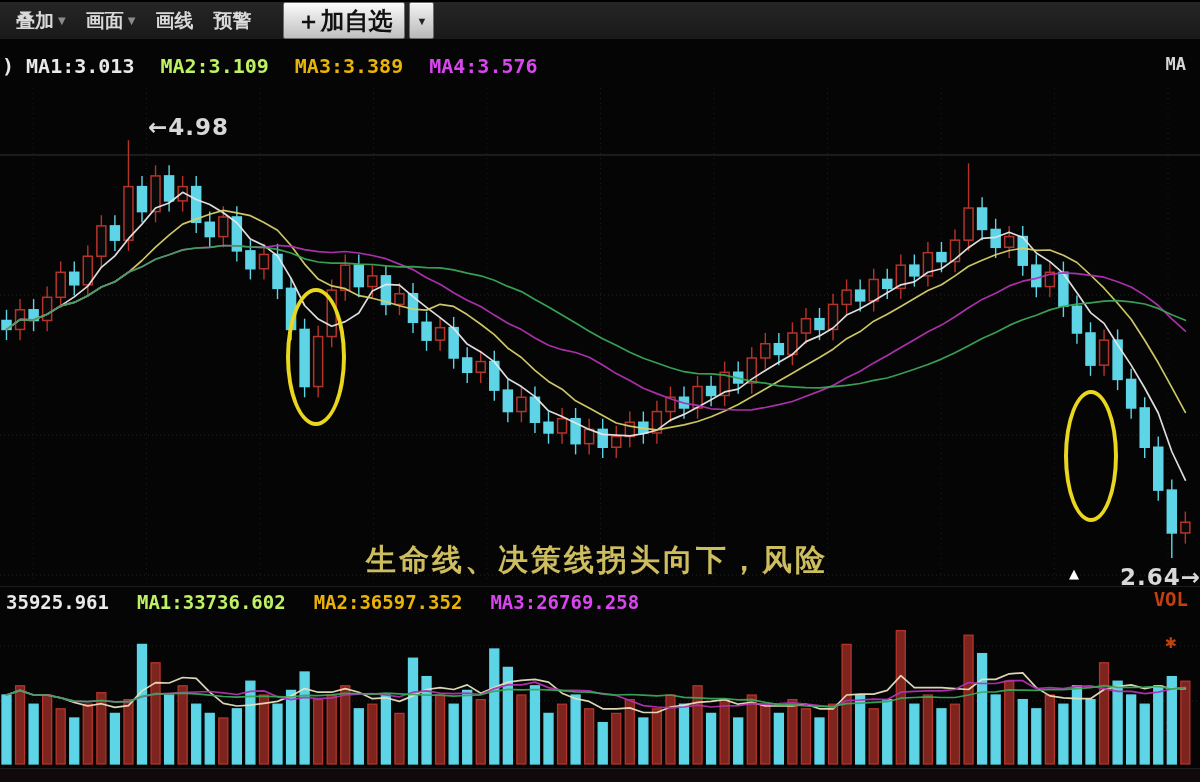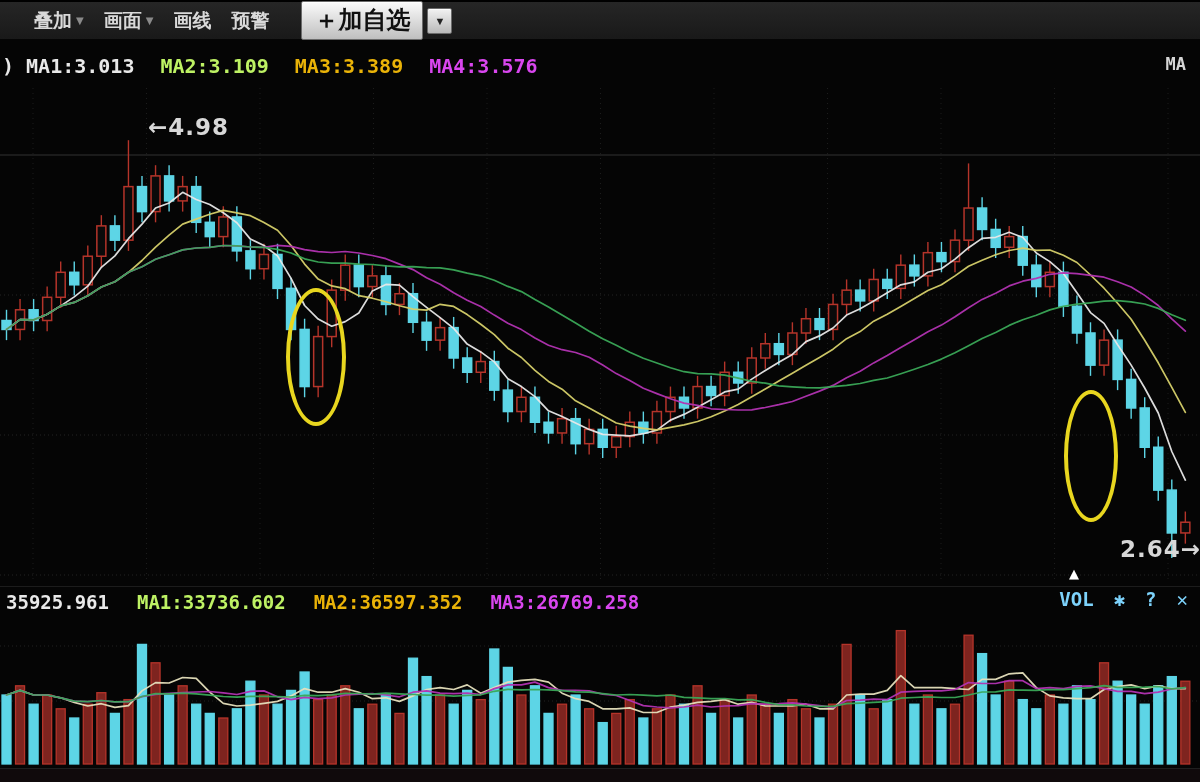--- a/index.html
+++ b/index.html
@@ -2,41 +2,41 @@
 <html><head>
 <meta charset="utf-8">
 <style>
   html,body{margin:0;padding:0;background:#000;}
   .screen{position:relative;width:1200px;height:782px;background:#050505;overflow:hidden;
           font-family:"DejaVu Sans",sans-serif;}
   
   .toolbar{position:absolute;left:0;top:0;width:1200px;height:42px;
            background:linear-gradient(#262626,#191919);
            border-top:2px solid #000;border-bottom:3px solid #050505;
-           display:flex;align-items:center;box-sizing:border-box;padding-left:24px;}
+           display:flex;box-sizing:border-box;padding-left:6px;}
   .menu-item{color:#d9d9d9;font-size:19px;font-weight:bold;padding:4px 10px;display:flex;
              align-items:center;gap:4px;cursor:default;}
   .menu-item .arrow{color:#8a8a8a;font-size:10px;line-height:1;}
   .btn-add{margin-left:22px;background:linear-gradient(#fbfbfb,#bfbfbf);color:#101010;
            border:1px solid #6b6b6b;border-radius:2px;font-size:24px;font-weight:bold;
            padding:2px 12px 3px 12px;box-shadow:inset 0 1px 0 #fff;}
   .btn-addarrow{margin-left:4px;background:linear-gradient(#f2f2f2,#b9b9b9);color:#222;
            border:1px solid #6b6b6b;border-radius:2px;font-size:11px;font-weight:bold;
            padding:6px 6px;box-shadow:inset 0 1px 0 #fff;}
   
   .ind-row{position:absolute;left:0;width:1200px;display:flex;align-items:center;
            font-family:"DejaVu Sans Mono",monospace;font-weight:bold;white-space:nowrap;}
   .main-header{top:50px;height:32px;font-size:20px;gap:26px;padding-left:2px;}
   .vol-header{top:586px;height:30px;font-size:19px;gap:28px;padding-left:6px;
               border-top:1px solid #1c1c1c;}
   .c-white{color:#e9e9e9}.c-yellow{color:#bef264}.c-magenta{color:#eab308}.c-green{color:#d946ef}
   .ma-right{position:absolute;right:14px;top:54px;color:#d5d5d5;font-size:17px;font-weight:bold;
             font-family:"DejaVu Sans Mono",monospace;}
   .vol-controls{position:absolute;right:12px;top:588px;display:flex;align-items:center;gap:20px;
-                color:#7dd3fc;font-size:19px;font-weight:bold;font-family:"DejaVu Sans Mono",monospace;}
+                color:#c2410c;font-size:19px;font-weight:bold;font-family:"DejaVu Sans Mono",monospace;flex-direction:column;}
   .vol-controls .ic{cursor:default;}
   
   .main-chart{position:absolute;left:0;top:84px;width:1200px;height:500px;}
   .vol-chart{position:absolute;left:0;top:616px;width:1200px;height:152px;}
   .bottom-strip{position:absolute;left:0;top:768px;width:1200px;height:14px;
                 background:#100a0c;border-top:1px solid #1f1f1f;}
   
   .price-note{position:absolute;color:#d8d8d8;font-size:23px;font-weight:bold;
               font-family:"DejaVu Sans",sans-serif;letter-spacing:1px;margin-left:28px;}
   .risk-note{position:absolute;left:366px;top:540px;color:#cdbd5f;font-size:30px;font-weight:bold;
@@ -269,21 +269,22 @@
       <rect x="1167.3" y="406.09629629629626" width="9" height="42.84444444444455" fill="#5dd5e6" stroke="#5dd5e6" stroke-width="1.5"></rect>
       <line x1="1185.3500000000001" x2="1185.3500000000001" y1="427.51851851851853" y2="459.65185185185186" stroke="#b5342a" stroke-width="1.4"></line>
       <rect x="1180.8500000000001" y="438.22962962962964" width="9" height="10.711111111111165" fill="#0a0a0a" stroke="#b5342a" stroke-width="1.5"></rect>
       <polyline points="6.5,245.4 20.05,235.6 33.6,235.9 47.150000000000006,230.3 60.7,221.9 74.25,212.9 87.80000000000001,202.2 101.35000000000001,183.3 114.9,171.9 128.45,154.7 142,140.1 155.55,124.0 169.10000000000002,119.0 182.65,108.3 196.20000000000002,115.5 209.75,120.5 223.3,128.7 236.85000000000002,138.7 250.4,155.1 263.95,161.5 277.5,171.9 291.05,194.4 304.6,221.5 318.15000000000003,235.1 331.70000000000005,242.2 345.25,237.6 358.8,229.0 372.35,206.9 385.90000000000003,200.4 399.45000000000005,201.2 413,212.6 426.55,223.3 440.1,233.6 453.65000000000003,244.4 467.20000000000005,260.1 480.75,267.9 494.3,277.9 507.85,294.7 521.4,302.6 534.95,312.6 548.5,326.8 562.0500000000001,332.5 575.6,339.0 589.15,345.4 602.7,350.4 616.25,351.1 629.8000000000001,351.8 643.35,349.7 656.9000000000001,346.1 670.45,336.1 684,330.4 697.5500000000001,323.3 711.1,315.8 724.6500000000001,307.9 738.2,305.1 751.75,295.1 765.3000000000001,286.5 778.85,278.3 792.4000000000001,270.4 805.95,257.6 819.5,251.9 833.0500000000001,244.0 846.6,231.1 860.1500000000001,224.7 873.7,216.9 887.25,208.7 900.8000000000001,200.8 914.35,197.9 927.9000000000001,188.3 941.45,184.7 955,175.1 968.5500000000001,163.7 982.1,154.4 995.6500000000001,153.3 1009.2,148.3 1022.75,153.3 1036.3,169.0 1049.8500000000001,177.6 1063.4,189.4 1076.95,208.7 1090.5,228.6 1104.05,239.4 1117.6000000000001,260.8 1131.15,281.1 1144.7,304.0 1158.25,329.0 1171.8,367.5 1185.3500000000001,396.1" fill="none" stroke="#e8e8e8" stroke-width="1.7" stroke-linejoin="round" stroke-linecap="round" opacity="0.95"></polyline>
       <polyline points="6.5,245.4 20.05,235.6 33.6,235.9 47.150000000000006,230.3 60.7,221.9 74.25,218.4 87.80000000000001,211.8 101.35000000000001,203.0 114.9,197.8 128.45,188.3 142,176.5 155.55,163.1 169.10000000000002,151.2 182.65,140.1 196.20000000000002,135.1 209.75,130.3 223.3,126.4 236.85000000000002,128.9 250.4,131.7 263.95,138.5 277.5,146.2 291.05,161.5 304.6,180.1 318.15000000000003,195.1 331.70000000000005,201.9 345.25,204.7 358.8,211.7 372.35,214.2 385.90000000000003,217.8 399.45000000000005,221.7 413,225.1 426.55,226.1 440.1,220.3 453.65000000000003,222.4 467.20000000000005,230.6 480.75,240.3 494.3,250.6 507.85,264.2 521.4,273.5 534.95,286.3 548.5,297.4 562.0500000000001,305.2 575.6,316.8 589.15,324.0 602.7,331.5 616.25,339.0 629.8000000000001,342.2 643.35,344.3 656.9000000000001,345.8 670.45,343.3 684,340.8 697.5500000000001,337.5 711.1,332.7 724.6500000000001,327.0 738.2,320.6 751.75,312.7 765.3000000000001,304.9 778.85,297.0 792.4000000000001,289.2 805.95,281.3 819.5,273.5 833.0500000000001,265.2 846.6,254.7 860.1500000000001,247.6 873.7,237.2 887.25,230.3 900.8000000000001,222.4 914.35,214.5 927.9000000000001,206.5 941.45,200.8 955,191.9 968.5500000000001,182.2 982.1,176.2 995.6500000000001,170.8 1009.2,166.5 1022.75,164.2 1036.3,166.3 1049.8500000000001,166.0 1063.4,171.3 1076.95,178.5 1090.5,191.0 1104.05,204.2 1117.6000000000001,219.2 1131.15,235.3 1144.7,256.3 1158.25,278.8 1171.8,303.4 1185.3500000000001,328.4" fill="none" stroke="#d6d06a" stroke-width="1.7" stroke-linejoin="round" stroke-linecap="round" opacity="0.95"></polyline>
       <polyline points="6.5,245.4 20.05,235.6 33.6,235.9 47.150000000000006,230.3 60.7,221.9 74.25,218.4 87.80000000000001,211.8 101.35000000000001,203.0 114.9,197.8 128.45,188.3 142,182.8 155.55,175.2 169.10000000000002,170.7 182.65,165.9 196.20000000000002,164.0 209.75,163.3 223.3,161.5 236.85000000000002,161.8 250.4,163.0 263.95,163.4 277.5,161.3 291.05,162.3 304.6,165.6 318.15000000000003,167.6 331.70000000000005,168.5 345.25,167.5 358.8,169.0 372.35,171.5 385.90000000000003,174.7 399.45000000000005,180.1 413,185.6 426.55,193.8 440.1,200.2 453.65000000000003,208.7 467.20000000000005,216.2 480.75,222.5 494.3,231.1 507.85,239.2 521.4,245.6 534.95,254.0 548.5,261.2 562.0500000000001,265.7 575.6,268.5 589.15,273.2 602.7,281.0 616.25,289.6 629.8000000000001,296.4 643.35,304.3 656.9000000000001,309.6 670.45,314.8 684,319.1 697.5500000000001,321.4 711.1,324.8 724.6500000000001,325.5 738.2,326.0 751.75,325.9 765.3000000000001,323.5 778.85,320.7 792.4000000000001,317.5 805.95,312.3 819.5,307.1 833.0500000000001,301.4 846.6,293.7 860.1500000000001,287.3 873.7,278.9 887.25,271.5 900.8000000000001,263.6 914.35,255.8 927.9000000000001,247.8 941.45,241.1 955,232.7 968.5500000000001,223.7 982.1,215.4 995.6500000000001,209.2 1009.2,201.9 1022.75,197.2 1036.3,194.4 1049.8500000000001,190.3 1063.4,188.9 1076.95,189.6 1090.5,191.4 1104.05,193.2 1117.6000000000001,197.7 1131.15,203.0 1144.7,211.4 1158.25,221.5 1171.8,234.9 1185.3500000000001,247.2" fill="none" stroke="#b233b2" stroke-width="1.7" stroke-linejoin="round" stroke-linecap="round" opacity="0.95"></polyline>
       <polyline points="6.5,245.4 20.05,235.6 33.6,235.9 47.150000000000006,230.3 60.7,221.9 74.25,218.4 87.80000000000001,211.8 101.35000000000001,203.0 114.9,197.8 128.45,188.3 142,182.8 155.55,175.2 169.10000000000002,170.7 182.65,165.9 196.20000000000002,164.0 209.75,163.3 223.3,161.5 236.85000000000002,161.8 250.4,163.0 263.95,163.4 277.5,165.4 291.05,169.0 304.6,174.8 318.15000000000003,178.0 331.70000000000005,179.2 345.25,179.2 358.8,180.1 372.35,180.5 385.90000000000003,181.9 399.45000000000005,182.8 413,182.6 426.55,183.6 440.1,183.8 453.65000000000003,185.9 467.20000000000005,189.2 480.75,191.8 494.3,196.2 507.85,202.4 521.4,207.6 534.95,215.5 548.5,222.9 562.0500000000001,231.0 575.6,239.1 589.15,247.2 602.7,254.7 616.25,261.3 629.8000000000001,268.2 643.35,274.2 656.9000000000001,279.0 670.45,283.8 684,287.7 697.5500000000001,289.6 711.1,289.9 724.6500000000001,291.1 738.2,294.2 751.75,297.3 765.3000000000001,299.2 778.85,301.8 792.4000000000001,302.8 805.95,303.6 819.5,303.9 833.0500000000001,302.7 846.6,301.4 860.1500000000001,299.5 873.7,296.4 887.25,294.0 900.8000000000001,289.8 914.35,285.3 927.9000000000001,280.5 941.45,275.1 955,268.7 968.5500000000001,261.7 982.1,254.5 995.6500000000001,248.5 1009.2,241.4 1022.75,235.7 1036.3,231.2 1049.8500000000001,225.9 1063.4,222.3 1076.95,220.2 1090.5,218.8 1104.05,217.2 1117.6000000000001,216.7 1131.15,217.9 1144.7,220.0 1158.25,224.4 1171.8,230.7 1185.3500000000001,236.3" fill="none" stroke="#3aa857" stroke-width="1.7" stroke-linejoin="round" stroke-linecap="round" opacity="0.95"></polyline>
     </svg>
 
   <div class="price-note" style="left:120px;top:114px;">←4.98</div>
-  <div class="price-note" style="left:1092px;top:536px;">2.64→</div>
+  <div class="price-note" style="left:1092px;top:564px;">2.64→</div>
+  <div class="risk-note">生命线、决策线拐头向下，风险</div>
   <div class="hl-ellipse" style="left: 286px; top: 288px; width: 52px; height: 130px; border-color: rgb(232, 214, 31);"></div>
   <div class="hl-ellipse" style="left: 1064px; top: 390px; width: 46px; height: 124px; border-color: rgb(232, 214, 31);"></div>
   <div class="pane-toggle">▲</div>
 
   <div class="ind-row vol-header">
     <span class="c-white">35925.961</span>
     <span class="c-yellow">MA1:33736.602</span>
     <span class="c-magenta">MA2:36597.352</span>
     <span class="c-green">MA3:26769.258</span>
   </div>

